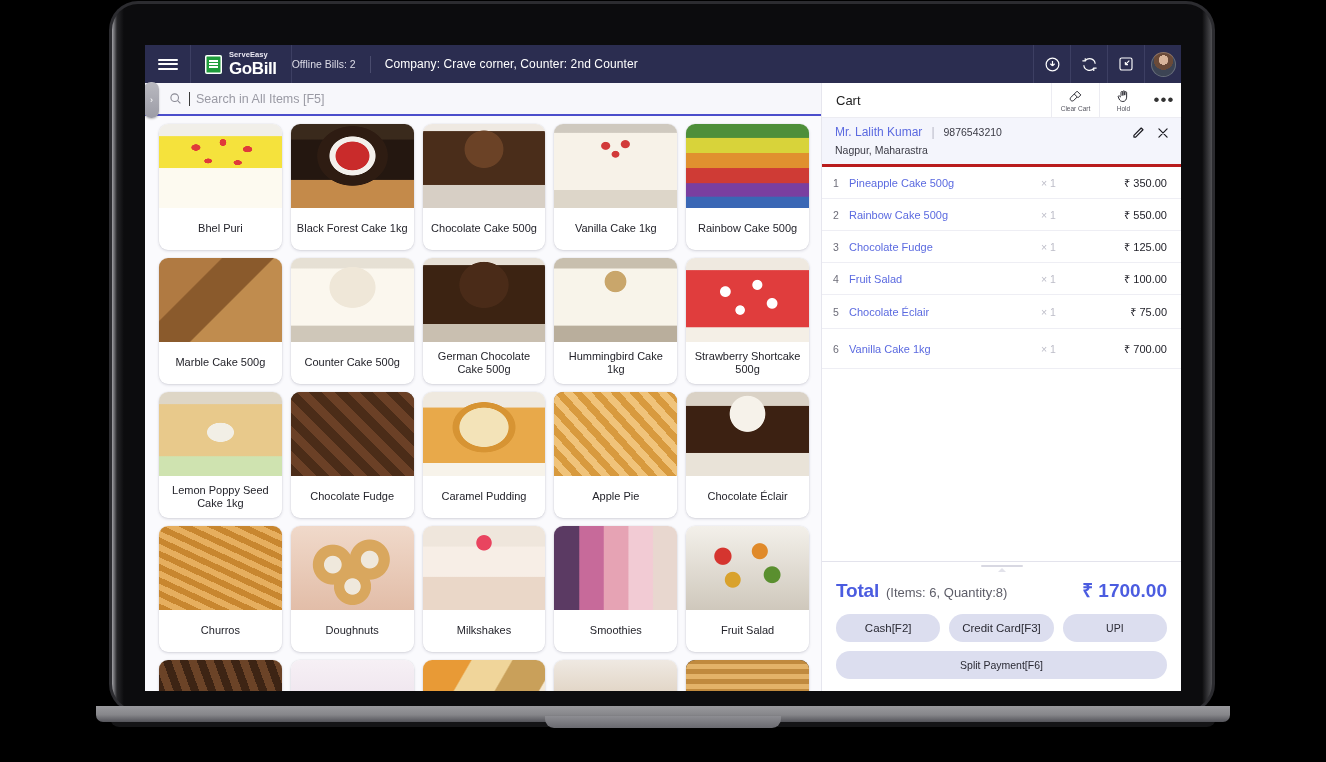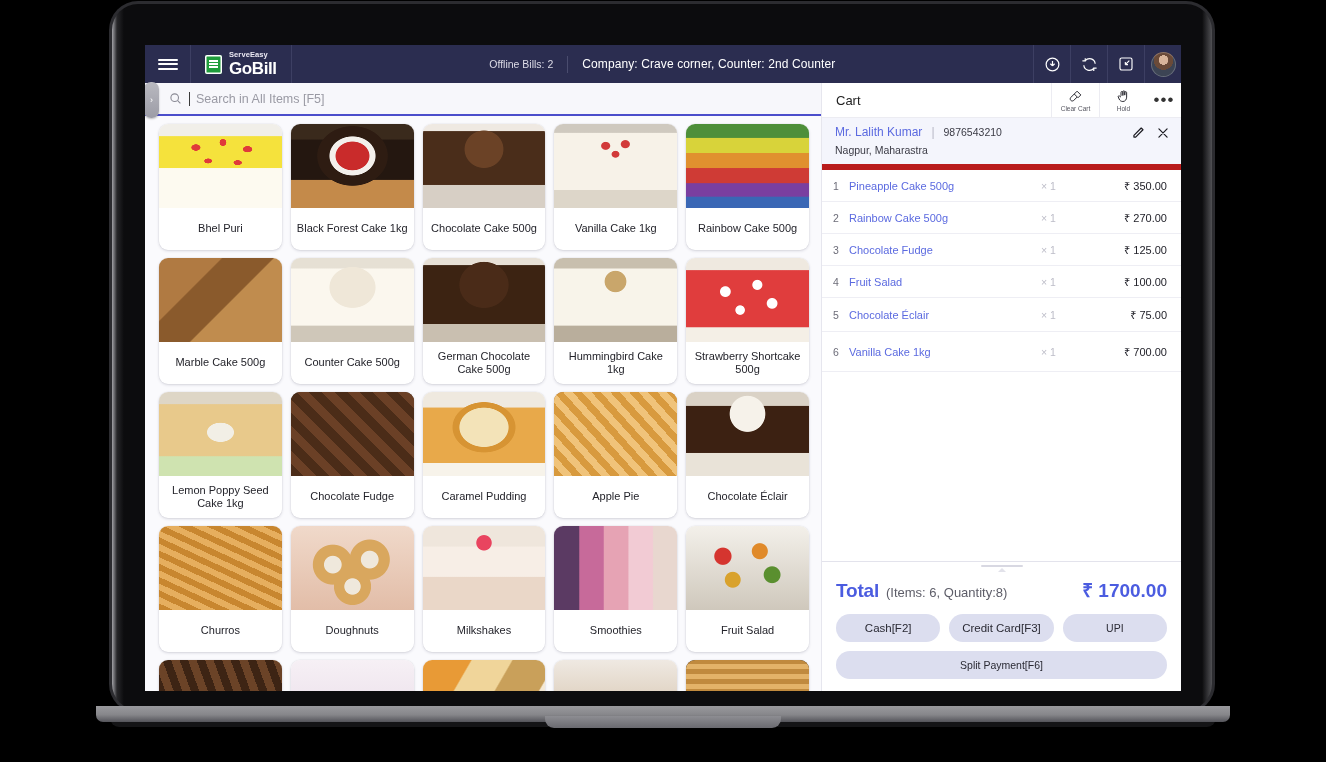--- a/index.html
+++ b/index.html
@@ -62,21 +62,21 @@
   .brand-icon {
     width:17px; height:19px; background:#1f9d3c; border-radius:2px;
     display:flex; flex-direction:column; justify-content:center; align-items:center; gap:1.5px;
     box-shadow: inset 0 0 0 1.5px #ffffff;
   }
   .brand-icon i { display:block; width:9px; height:1.4px; background:#fff; }
   .brand-text { line-height:1; }
   .brand-sub { font-size:7.5px; letter-spacing:.1px; font-weight:700; color:#eceaf4; display:block; }
   .brand-main { font-size:17px; font-weight:700; letter-spacing:-.4px; display:block; margin-top:1px; }
 
-  .tb-center { flex:1; display:flex; align-items:center; justify-content:center; gap:14px; font-size:11px; }
+  .tb-center { flex:1; display:flex; align-items:center; gap:14px; font-size:11px; }
   .tb-offline { font-size:10.5px; color:#dcdbe6; }
   .tb-sep { width:1px; height:17px; background:#4a4c6e; }
   .tb-company { font-size:12px; color:#ffffff; letter-spacing:.1px; }
 
   .tb-icons { display:flex; align-items:center; height:38px; }
   .tb-ibtn {
     width:37px; height:38px; display:flex; align-items:center; justify-content:center;
     border-left:1px solid #3d3f63; cursor:pointer;
   }
   .tb-ibtn svg { display:block; }
@@ -135,21 +135,21 @@
   .cart-pane { width:360px; background:#fff; border-left:1px solid #e6e6ee; display:flex; flex-direction:column; }
   .cart-head { height:35px; display:flex; align-items:center; border-bottom:1px solid #ececf2; }
   .cart-title { flex:1; padding-left:14px; font-size:13px; color:#222; }
   .cart-act {
     width:48px; height:35px; display:flex; flex-direction:column; align-items:center; justify-content:center;
     border-left:1px solid #ececf2; cursor:pointer; gap:1px;
   }
   .cart-act-label { font-size:6.5px; color:#55555f; }
   .cart-more { width:34px; height:35px; display:flex; align-items:center; justify-content:center; cursor:pointer; color:#333; font-size:17px; letter-spacing:1px; }
 
-  .cust-block { background:#f4f5fc; padding:7px 13px 8px 13px; border-bottom:6px solid #b91c1c; position:relative; }
+  .cust-block { background:#f4f5fc; padding:7px 13px 8px 13px; border-bottom:3px solid #b91c1c; position:relative; }
   .cust-row1 { display:flex; align-items:center; gap:9px; }
   .cust-name { font-size:12px; color:#5b6ae0; }
   .cust-divider { color:#b9b9c6; font-size:12px; }
   .cust-phone { font-size:10.5px; color:#3b3b45; }
   .cust-addr { font-size:10.5px; color:#3b3b45; margin-top:5px; }
   .cust-icons { position:absolute; right:11px; top:8px; display:flex; gap:11px; align-items:center; }
   .icon-btn { cursor:pointer; display:flex; }
 
   .cart-list { flex:1; overflow:hidden; }
   .cart-row {
@@ -412,21 +412,21 @@
             <div class="cart-row" style="height: 32px;">
               <span class="ci-idx">1</span>
               <span class="ci-name">Pineapple Cake 500g</span>
               <span class="ci-qty">× 1</span>
               <span class="ci-price">₹ 350.00</span>
             </div>
             <div class="cart-row" style="height: 32px;">
               <span class="ci-idx">2</span>
               <span class="ci-name">Rainbow Cake 500g</span>
               <span class="ci-qty">× 1</span>
-              <span class="ci-price">₹ 270.00</span>
+              <span class="ci-price">₹ 550.00</span>
             </div>
             <div class="cart-row" style="height: 32px;">
               <span class="ci-idx">3</span>
               <span class="ci-name">Chocolate Fudge</span>
               <span class="ci-qty">× 1</span>
               <span class="ci-price">₹ 125.00</span>
             </div>
             <div class="cart-row" style="height: 32px;">
               <span class="ci-idx">4</span>
               <span class="ci-name">Fruit Salad</span>

